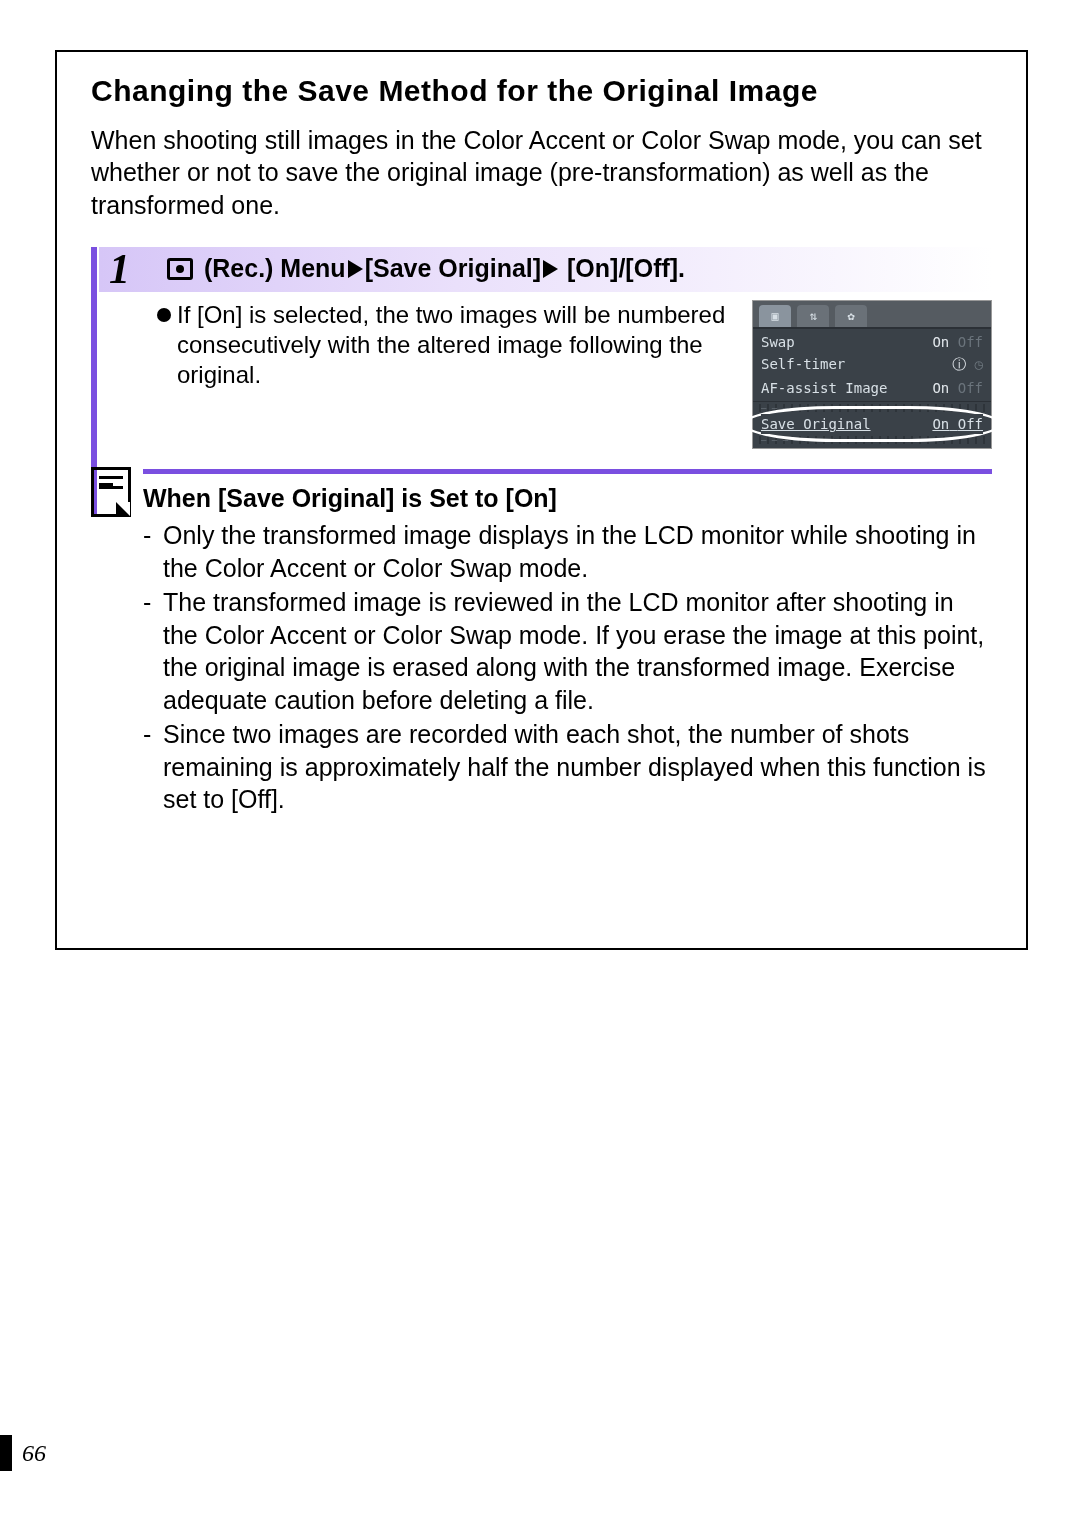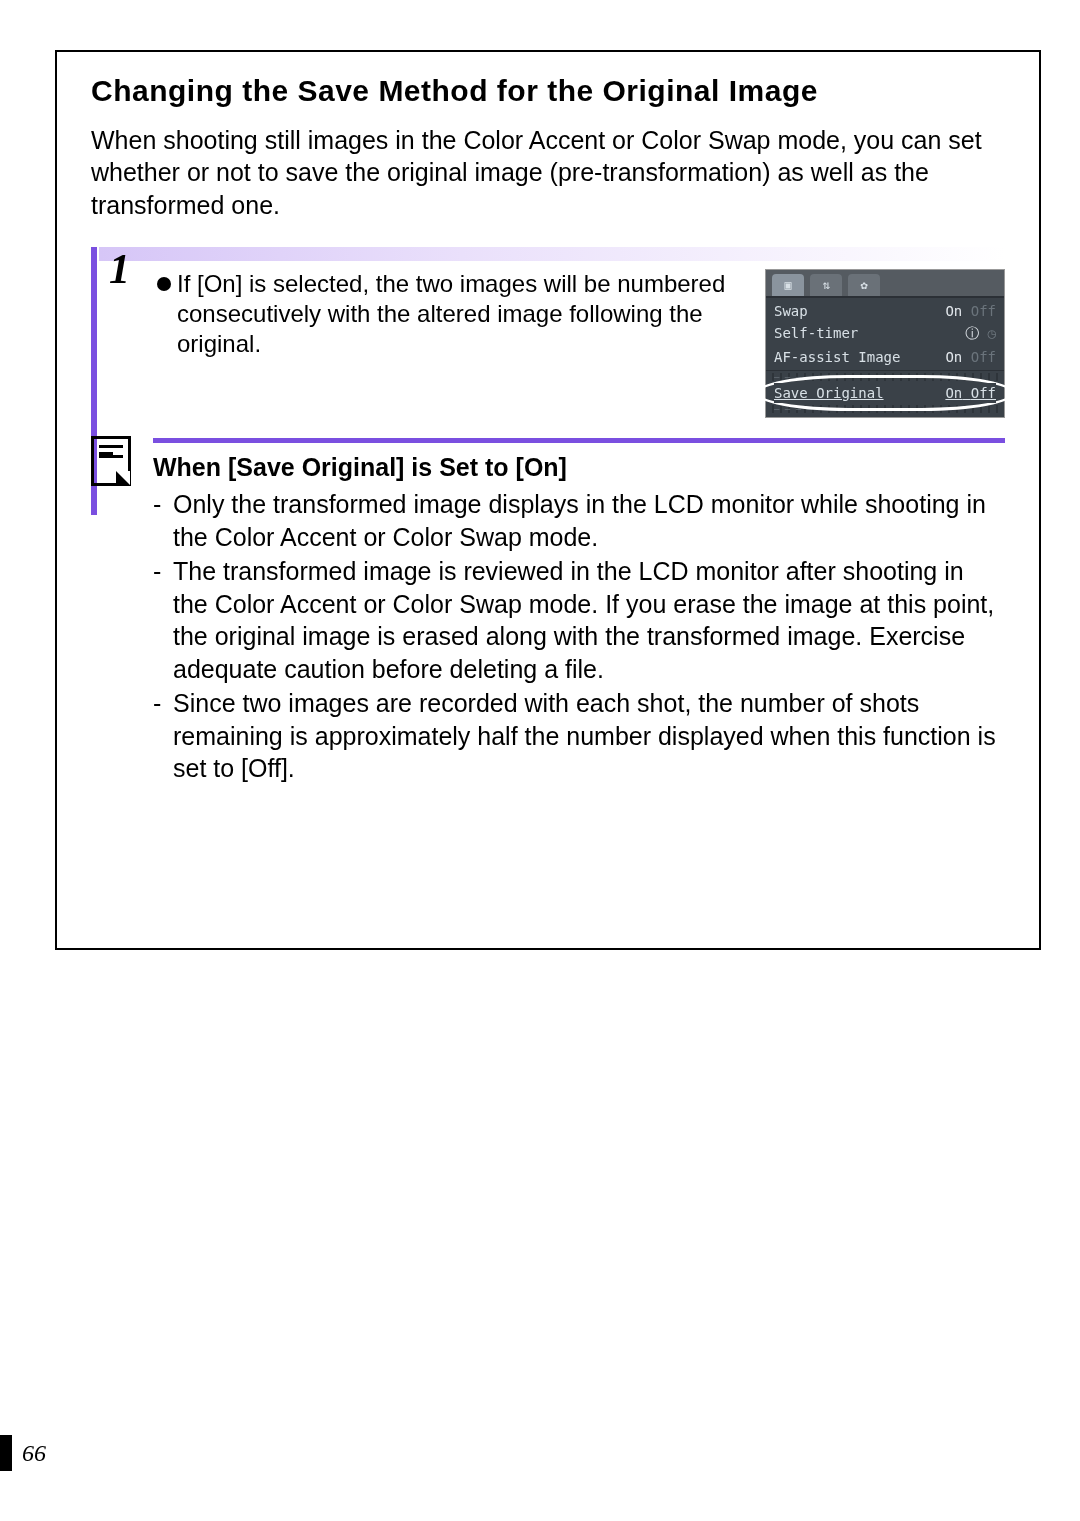--- a/index.html
+++ b/index.html
@@ -1,21 +1,21 @@
 <!DOCTYPE html>
 <html><head>
 <meta charset="utf-8">
 <style>
   * { box-sizing: border-box; margin: 0; padding: 0; }
   html, body { width: 1080px; height: 1521px; background: #fff; font-family: Arial, Helvetica, sans-serif; }
   .page {
     position: relative;
     width: 1080px;
     height: 1521px;
-    padding: 50px 39px 60px 55px;
+    padding: 50px 52px 60px 55px;
     border-radius: 32px;
   }
   .frame {
     border: 2px solid #000;
     width: 100%;
     height: 900px;
     padding: 20px 34px 30px 34px;
     position: relative;
     overflow: hidden;
   }
@@ -163,21 +163,21 @@
     display: flex; justify-content: space-between;
     background: #3a4148;
     padding: 2px 0;
     position: relative;
     z-index: 1;
     text-decoration: underline;
   }
   .cam-cut { height: 8px; background: repeating-linear-gradient(90deg, #3a4148 0 6px, #2e343a 6px 8px); margin: 0 -8px; color:#6b747c; font-size:9px; padding:0 8px; overflow:hidden; line-height:8px;}
   .note-block {
     display: flex;
-    gap: 16px;
+    gap: 6px;
     margin-top: 18px;
   }
   .note-icon-col { flex: 0 0 46px; }
   .note-icon {
     width: 40px; height: 50px;
     border: 3px solid #000;
     position: relative;
   }
   .note-icon .lines {
     position: absolute; left: 5px; right: 5px; top: 6px; bottom: 18px;
@@ -236,20 +236,25 @@
 <div class="page">
   <div class="frame">
     <h2 class="section-title">Changing the Save Method for the Original Image</h2>
     <p class="intro">When shooting still images in the Color Accent or Color Swap mode, you can set whether or not to save the original image (pre-transformation) as well as the transformed one.</p>
 
     <div class="step-box">
       <div class="purple-bar short"></div>
       <div class="step-inner">
         <div class="step-header">
           <div class="step-num">1</div>
+          <div class="step-title">
+            <span class="rec-icon"></span>
+            <span>(Rec.) Menu</span><span class="tri"></span><span>[Save Original]</span><span class="tri"></span>
+            <span>[On]/[Off].</span>
+          </div>
         </div>
 
         <div class="step-body">
           <div class="step-text">
             <div class="bullet-wrap">
               <span class="filled-bullet"></span>
               <span>If [On] is selected, the two images will be numbered consecutively with the altered image following the original.</span>
             </div>
           </div>
 

